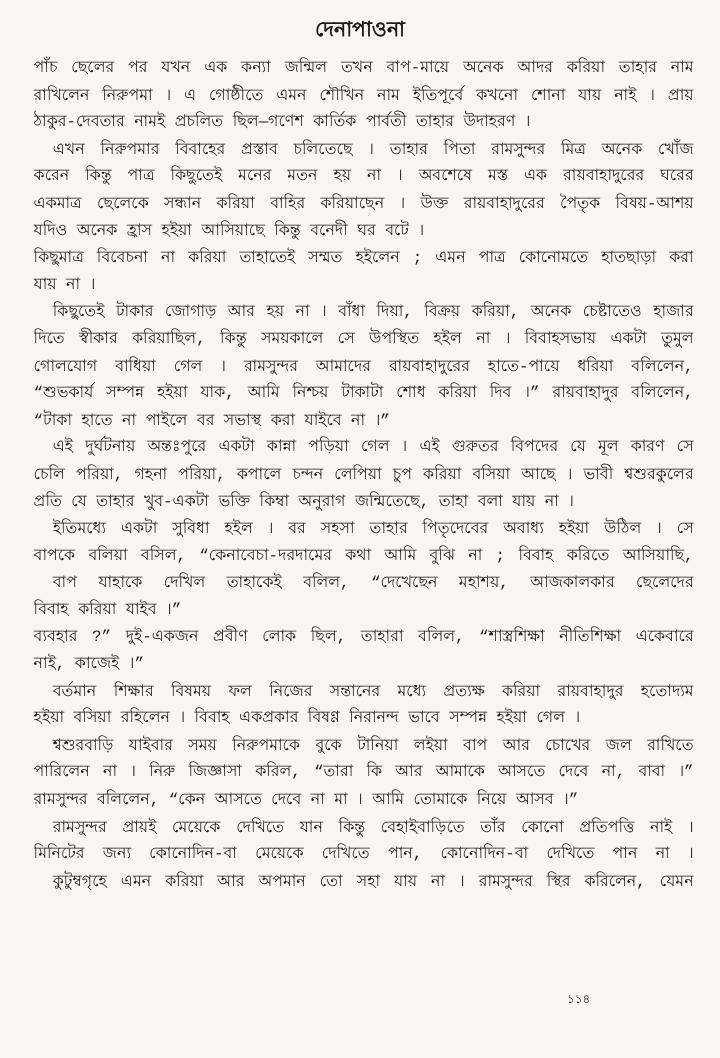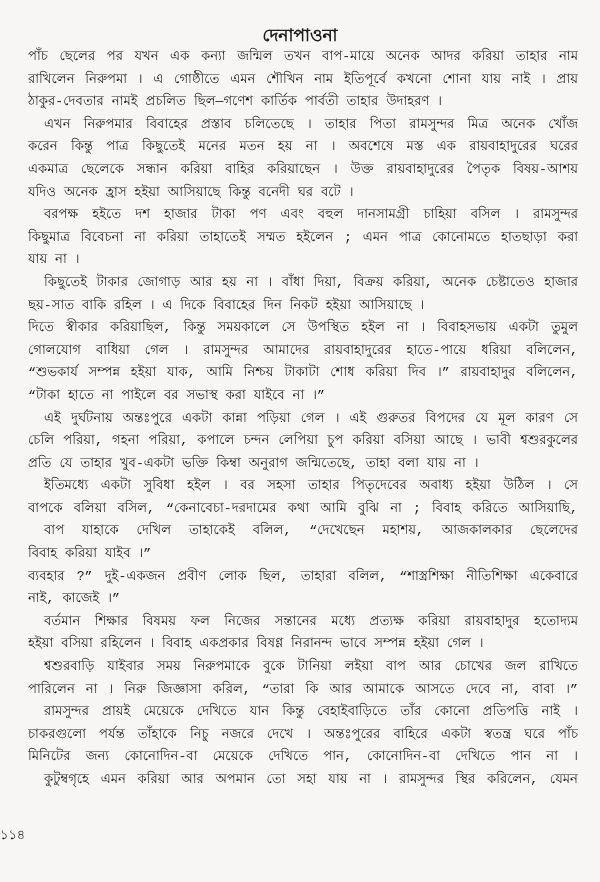--- a/index.html
+++ b/index.html
@@ -5,73 +5,71 @@
   html, body { margin: 0; padding: 0; }
   body {
     width: 600px; height: 882px; overflow: hidden;
     background: #f7f6f4;
     font-family: "DejaVu Sans", "Liberation Sans", sans-serif;
     color: #1c1c1c;
     position: relative;
   }
   .page { position: absolute; left: 0; top: 0; width: 600px; height: 882px; }
   .title {
-    position: absolute; top: 24px; left: 0; width: 600px;
+    position: absolute; top: 14px; left: 0; width: 600px;
     text-align: center; font-size: 17px; font-weight: bold;
     line-height: 22px;
   }
   .body-text {
     position: absolute; left: 28px; top: 46px; width: 550px; font-family: Liberation Mono, monospace;
   }
   .line {
     height: 22.6px; line-height: 22.6px; font-size: 13.2px;
     white-space: nowrap; overflow: hidden;
     text-align: justify; text-align-last: justify;
   }
   .line.indent { padding-left: 16px; }
   .line.last { text-align-last: left; }
   .page-number {
     position: absolute; top: 825px; left: 0; width: 492px;
-    text-align: left; font-size: 13px;
+    text-align: right; font-size: 10px;
   }
 </style>
 </head>
 <body>
 
 <div class="page">
   <div class="title">দেনাপাওনা</div>
   <div class="body-text" id="body-text">
       <div class="line">পাঁচ ছেলের পর যখন এক কন্যা জন্মিল তখন বাপ-মায়ে অনেক আদর করিয়া তাহার নাম</div>
       <div class="line">রাখিলেন নিরুপমা । এ গোষ্ঠীতে এমন শৌখিন নাম ইতিপূর্বে কখনো শোনা যায় নাই । প্রায়</div>
       <div class="line last">ঠাকুর-দেবতার নামই প্রচলিত ছিল—গণেশ কার্তিক পার্বতী তাহার উদাহরণ ।</div>
       <div class="line indent">এখন নিরুপমার বিবাহের প্রস্তাব চলিতেছে । তাহার পিতা রামসুন্দর মিত্র অনেক খোঁজ</div>
       <div class="line">করেন কিন্তু পাত্র কিছুতেই মনের মতন হয় না । অবশেষে মস্ত এক রায়বাহাদুরের ঘরের</div>
       <div class="line">একমাত্র ছেলেকে সন্ধান করিয়া বাহির করিয়াছেন । উক্ত রায়বাহাদুরের পৈতৃক বিষয়-আশয়</div>
       <div class="line last">যদিও অনেক হ্রাস হইয়া আসিয়াছে কিন্তু বনেদী ঘর বটে ।</div>
-      <div class="line indent">বরপক্ষ হইতে দশ হাজার টাকা পণ এবং বহুল দানসামগ্রী চাহিয়া বসিল । রামসুন্দর</div>
       <div class="line">কিছুমাত্র বিবেচনা না করিয়া তাহাতেই সম্মত হইলেন ; এমন পাত্র কোনোমতে হাতছাড়া করা</div>
       <div class="line last">যায় না ।</div>
       <div class="line indent">কিছুতেই টাকার জোগাড় আর হয় না । বাঁধা দিয়া, বিক্রয় করিয়া, অনেক চেষ্টাতেও হাজার</div>
-      <div class="line last">ছয়-সাত বাকি রহিল । এ দিকে বিবাহের দিন নিকট হইয়া আসিয়াছে ।</div>
       <div class="line">দিতে স্বীকার করিয়াছিল, কিন্তু সময়কালে সে উপস্থিত হইল না । বিবাহসভায় একটা তুমুল</div>
       <div class="line">গোলযোগ বাধিয়া গেল । রামসুন্দর আমাদের রায়বাহাদুরের হাতে-পায়ে ধরিয়া বলিলেন,</div>
       <div class="line">“শুভকার্য সম্পন্ন হইয়া যাক, আমি নিশ্চয় টাকাটা শোধ করিয়া দিব ।” রায়বাহাদুর বলিলেন,</div>
       <div class="line last">“টাকা হাতে না পাইলে বর সভাস্থ করা যাইবে না ।”</div>
       <div class="line indent">এই দুর্ঘটনায় অন্তঃপুরে একটা কান্না পড়িয়া গেল । এই গুরুতর বিপদের যে মূল কারণ সে</div>
       <div class="line">চেলি পরিয়া, গহনা পরিয়া, কপালে চন্দন লেপিয়া চুপ করিয়া বসিয়া আছে । ভাবী শ্বশুরকুলের</div>
       <div class="line last">প্রতি যে তাহার খুব-একটা ভক্তি কিম্বা অনুরাগ জন্মিতেছে, তাহা বলা যায় না ।</div>
       <div class="line indent">ইতিমধ্যে একটা সুবিধা হইল । বর সহসা তাহার পিতৃদেবের অবাধ্য হইয়া উঠিল । সে</div>
       <div class="line">বাপকে বলিয়া বসিল, “কেনাবেচা-দরদামের কথা আমি বুঝি না ; বিবাহ করিতে আসিয়াছি,</div>
       <div class="line indent">বাপ যাহাকে দেখিল তাহাকেই বলিল, “দেখেছেন মহাশয়, আজকালকার ছেলেদের</div>
       <div class="line last">বিবাহ করিয়া যাইব ।”</div>
       <div class="line">ব্যবহার ?” দুই-একজন প্রবীণ লোক ছিল, তাহারা বলিল, “শাস্ত্রশিক্ষা নীতিশিক্ষা একেবারে</div>
       <div class="line last">নাই, কাজেই ।”</div>
       <div class="line indent">বর্তমান শিক্ষার বিষময় ফল নিজের সন্তানের মধ্যে প্রত্যক্ষ করিয়া রায়বাহাদুর হতোদ্যম</div>
       <div class="line last">হইয়া বসিয়া রহিলেন । বিবাহ একপ্রকার বিষণ্ণ নিরানন্দ ভাবে সম্পন্ন হইয়া গেল ।</div>
       <div class="line indent">শ্বশুরবাড়ি যাইবার সময় নিরুপমাকে বুকে টানিয়া লইয়া বাপ আর চোখের জল রাখিতে</div>
       <div class="line">পারিলেন না । নিরু জিজ্ঞাসা করিল, “তারা কি আর আমাকে আসতে দেবে না, বাবা ।”</div>
+      <div class="line last">রামসুন্দর বলিলেন, “কেন আসতে দেবে না মা । আমি তোমাকে নিয়ে আসব ।”</div>
       <div class="line indent">রামসুন্দর প্রায়ই মেয়েকে দেখিতে যান কিন্তু বেহাইবাড়িতে তাঁর কোনো প্রতিপত্তি নাই ।</div>
-      <div class="line">চাকরগুলো পর্যন্ত তাঁহাকে নিচু নজরে দেখে । অন্তঃপুরের বাহিরে একটা স্বতন্ত্র ঘরে পাঁচ</div>
       <div class="line">মিনিটের জন্য কোনোদিন-বা মেয়েকে দেখিতে পান, কোনোদিন-বা দেখিতে পান না ।</div>
       <div class="line indent">কুটুম্বগৃহে এমন করিয়া আর অপমান তো সহা যায় না । রামসুন্দর স্থির করিলেন, যেমন</div>
     </div>
   <div class="page-number">১১৪</div>
 </div>
 
 </body></html>

